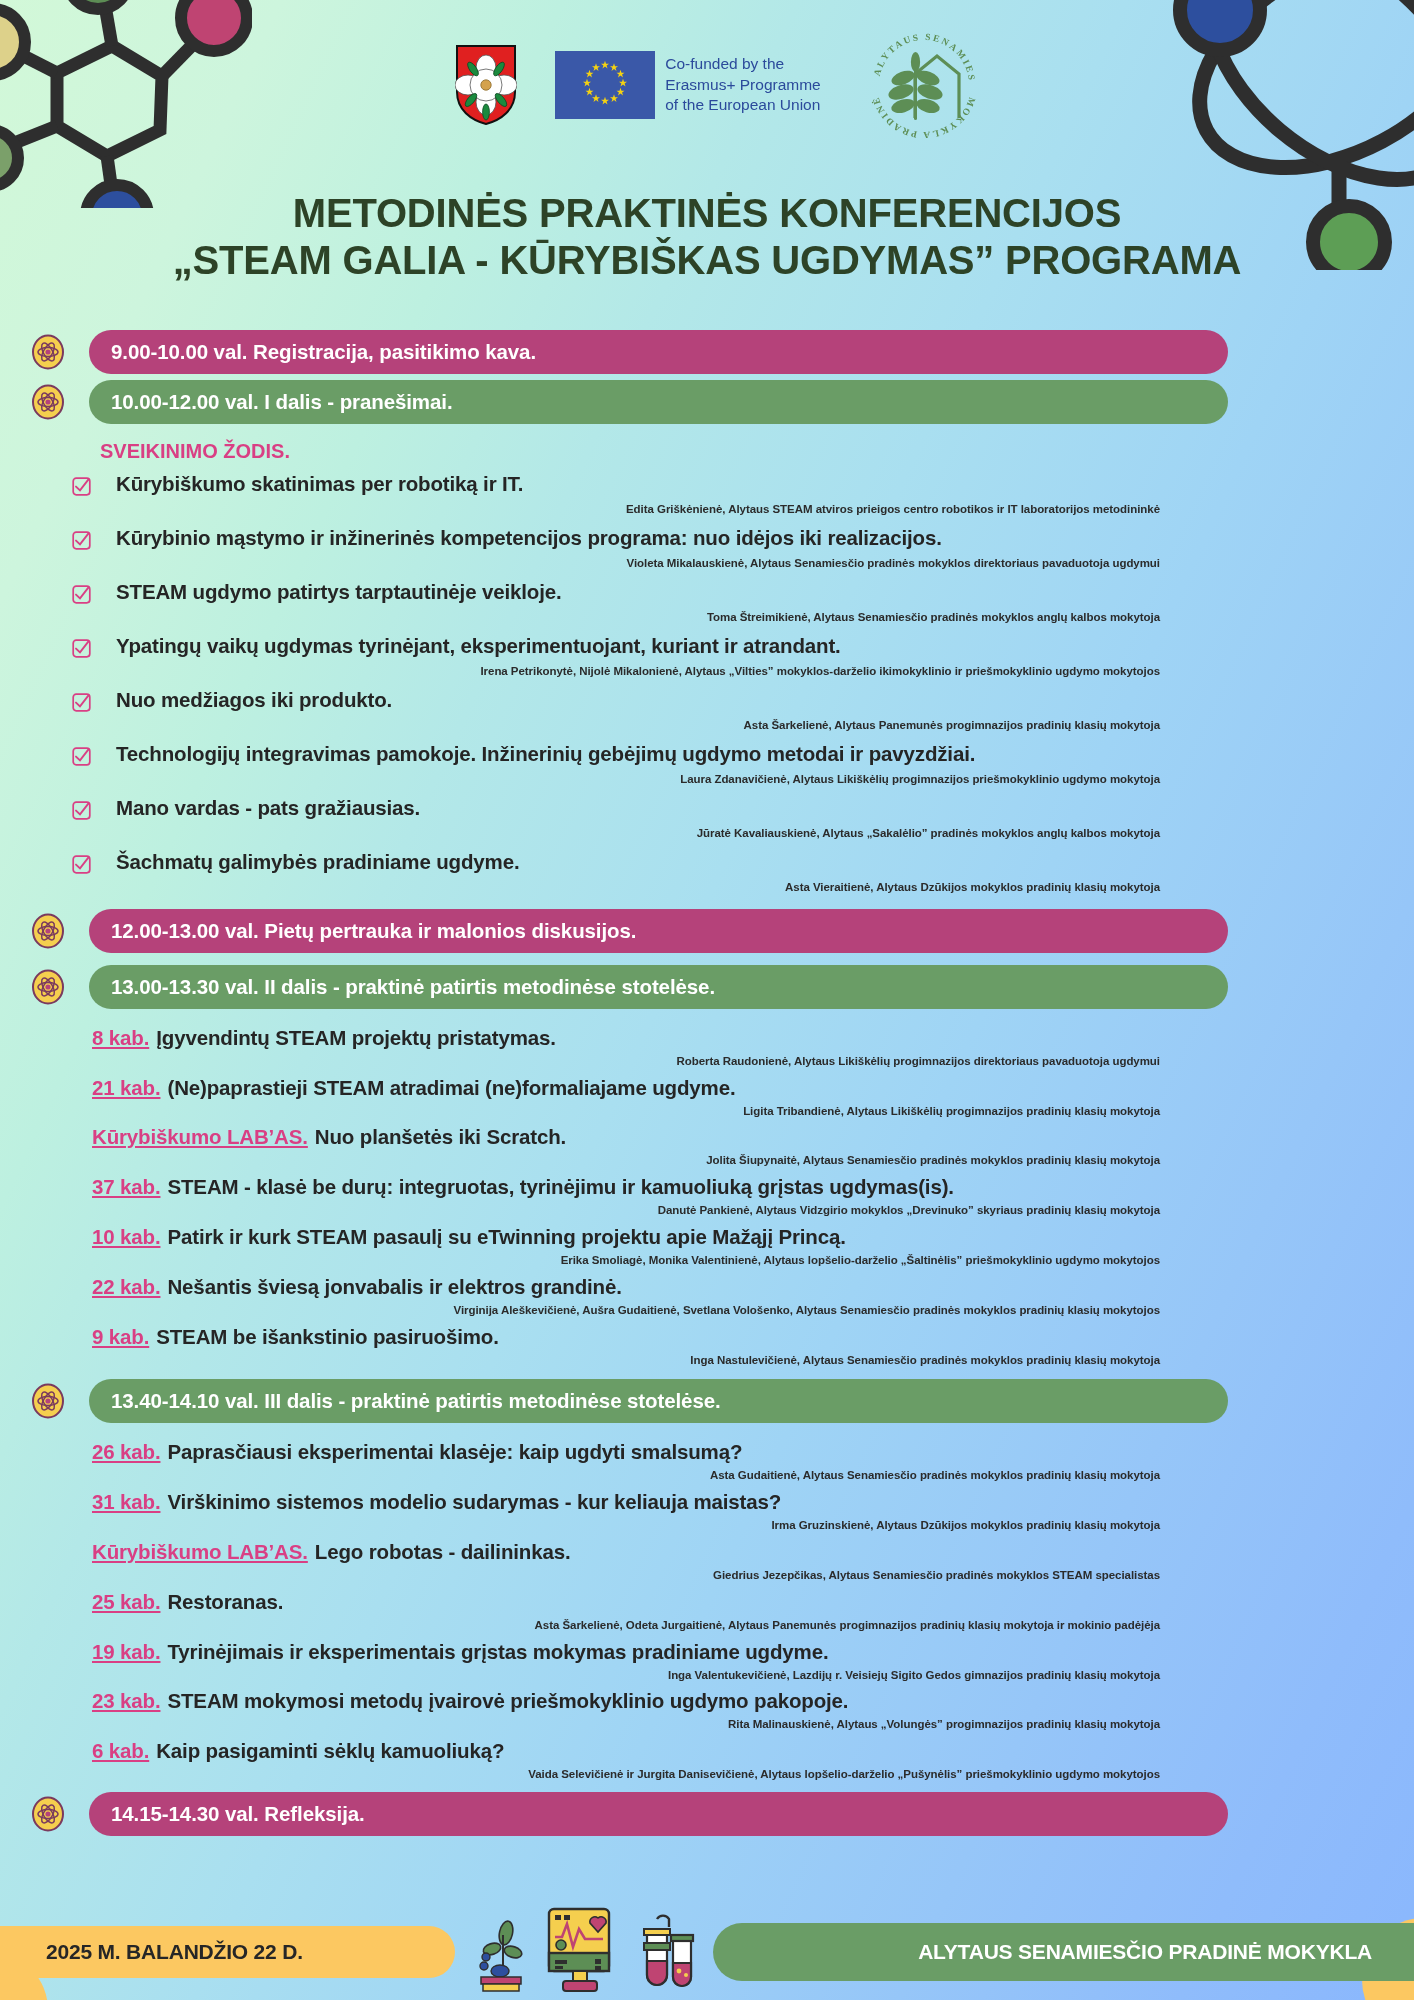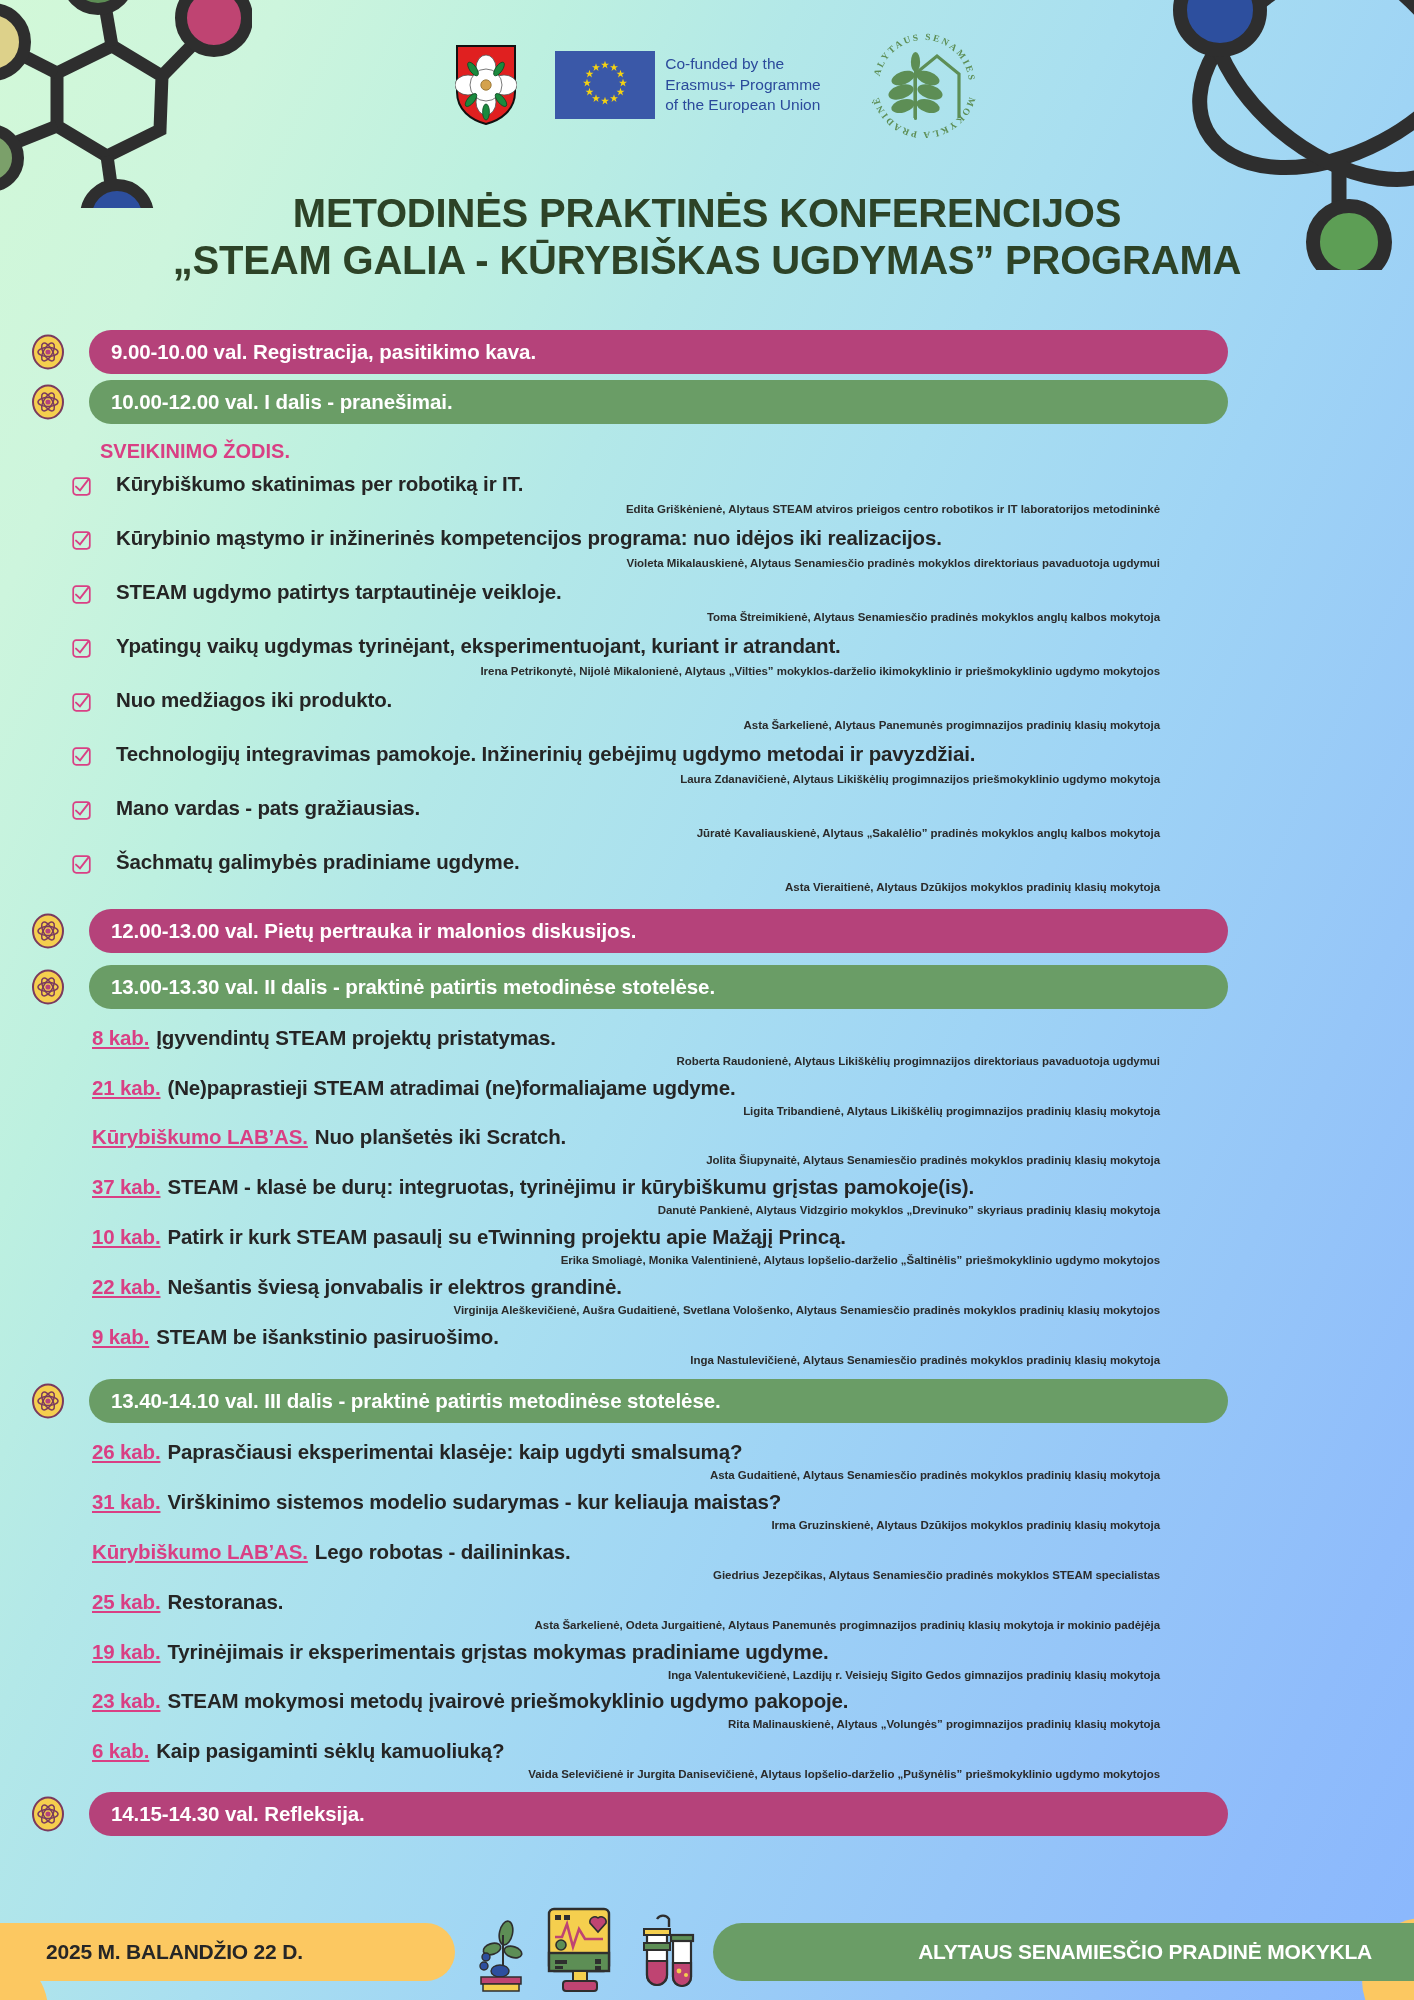--- a/index.html
+++ b/index.html
@@ -95,21 +95,21 @@
   }
   .sec-rooms { padding: 4px 46px 0 92px; }
   .sec-rooms .presenter { padding-right: 22px; margin-top: 5px; }
 
   
   .footer {
     position: absolute; bottom: 0; left: 0; width: 1414px; height: 96px;
     display: flex; align-items: center;
   }
   .footer-date {
-    background: #fcc861; height: 58px; border-radius: 0 29px 29px 0;
+    background: #fcc861; height: 52px; border-radius: 0 29px 29px 0;
     display: flex; align-items: center; padding: 0 46px 0 46px;
     color: #262626; font-size: 21px; font-weight: 700; letter-spacing: -0.2px;
     min-width: 455px;
   }
   .footer-icons { display: flex; align-items: flex-end; gap: 14px; margin: 0 18px; padding-bottom: 4px; }
   .footer-school {
     background: #6a9d66; height: 58px; border-radius: 29px 0 0 29px;
     display: flex; align-items: center; justify-content: flex-end;
     padding: 0 42px 0 40px; color: #fff;
     font-size: 21px; font-weight: 700; letter-spacing: -0.2px;
@@ -392,21 +392,21 @@
           <div>
             <div class="room-item">
               <span class="room-tag">Kūrybiškumo LAB’AS.</span>
               <span class="room-title">Nuo planšetės iki Scratch.</span>
             </div>
             <div class="presenter">Jolita Šiupynaitė, Alytaus Senamiesčio pradinės mokyklos pradinių klasių mokytoja</div>
           </div>
           <div>
             <div class="room-item">
               <span class="room-tag">37 kab.</span>
-              <span class="room-title">STEAM - klasė be durų: integruotas, tyrinėjimu ir kūrybiškumu grįstas pamokoje(is).</span>
+              <span class="room-title">STEAM - klasė be durų: integruotas, tyrinėjimu ir kamuoliuką grįstas ugdymas(is).</span>
             </div>
             <div class="presenter">Danutė Pankienė, Alytaus Vidzgirio mokyklos „Drevinuko” skyriaus pradinių klasių mokytoja</div>
           </div>
           <div>
             <div class="room-item">
               <span class="room-tag">10 kab.</span>
               <span class="room-title">Patirk ir kurk STEAM pasaulį su eTwinning projektu apie Mažąjį Princą.</span>
             </div>
             <div class="presenter">Erika Smoliagė, Monika Valentinienė, Alytaus lopšelio-darželio „Šaltinėlis” priešmokyklinio ugdymo mokytojos</div>
           </div>

